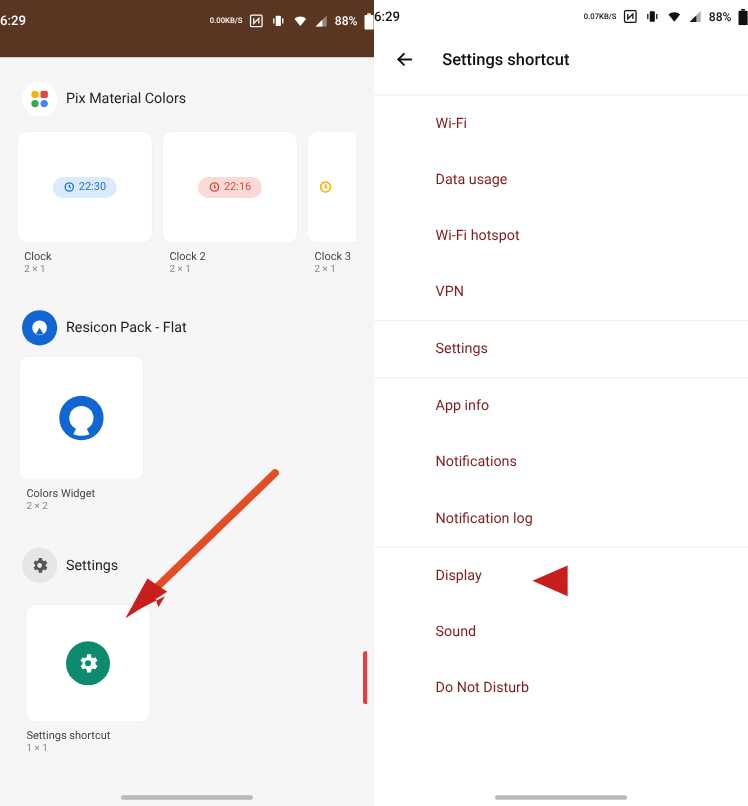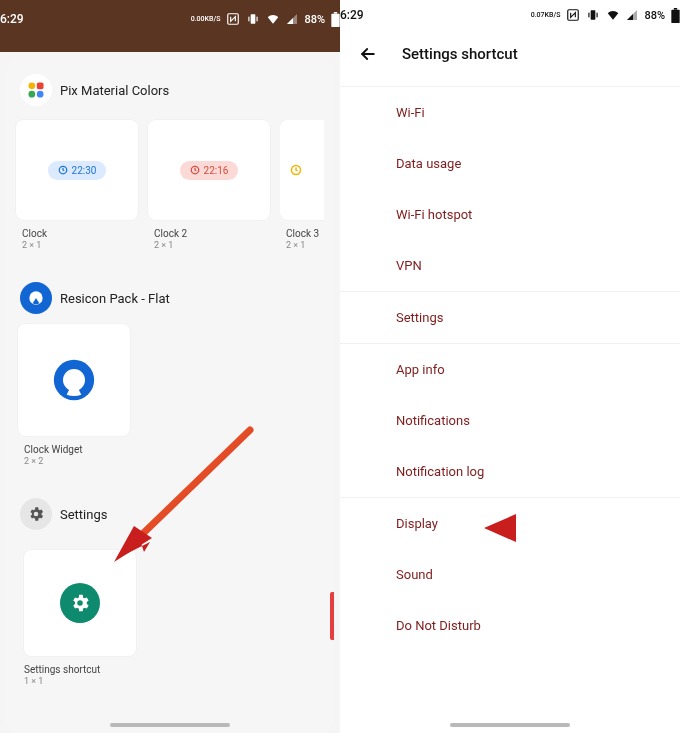--- a/index.html
+++ b/index.html
@@ -149,21 +149,21 @@
     </div>
     <div style="padding:0 6px">
       <div>
         <div class="card md">
           <svg width="44" height="44" viewBox="0 0 24 24">
               <circle cx="12" cy="12" r="11" fill="#1266d4"></circle>
               <circle cx="12" cy="12" r="6" fill="#fff"></circle>
               <path d="M12 12 L8 20 A11 11 0 0 0 16 20 Z" fill="#fff"></path>
             </svg>
         </div>
-        <div class="caption">Clock Widget</div>
+        <div class="caption">Colors Widget</div>
         <div class="sub">2 × 2</div>
       </div>
     </div>
 
     <div class="section-head" style="margin-top:22px">
       <span class="icon-circle" style="background:#e6e6e6">
         <svg width="18" height="18" viewBox="0 0 24 24" fill="#555">
             <path d="M19.4 13a7 7 0 000-2l2-1.6-2-3.4-2.4.9a7 7 0 00-1.7-1L15 3h-4l-.3 2.9a7 7 0 00-1.7 1L6.6 6 4.6 9.4 6.6 11a7 7 0 000 2l-2 1.6 2 3.4 2.4-.9a7 7 0 001.7 1L11 21h4l.3-2.9a7 7 0 001.7-1l2.4.9 2-3.4-2-1.6zM12 15a3 3 0 110-6 3 3 0 010 6z"></path>
           </svg>
       </span>

